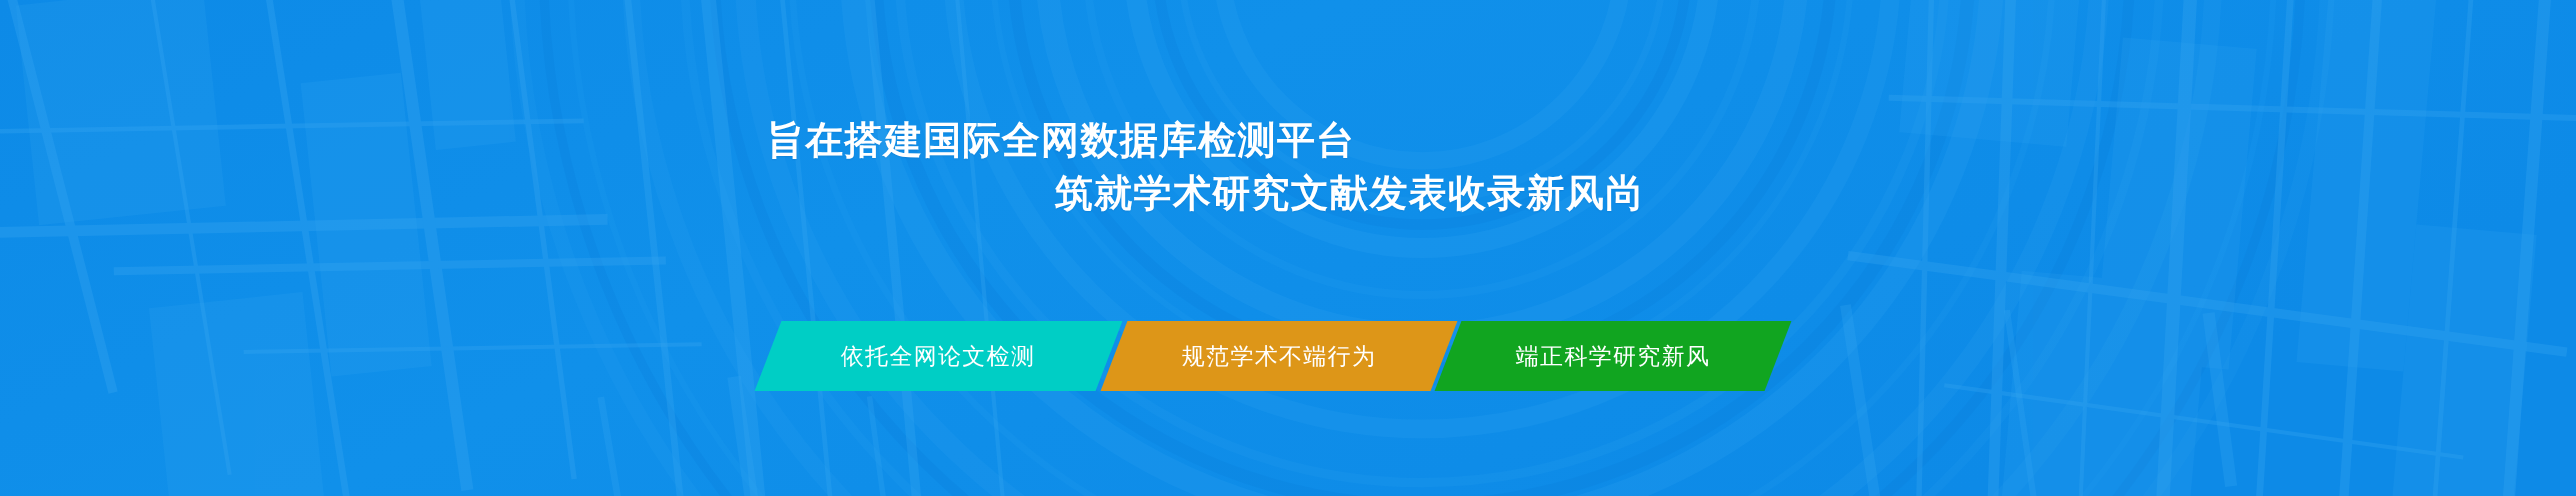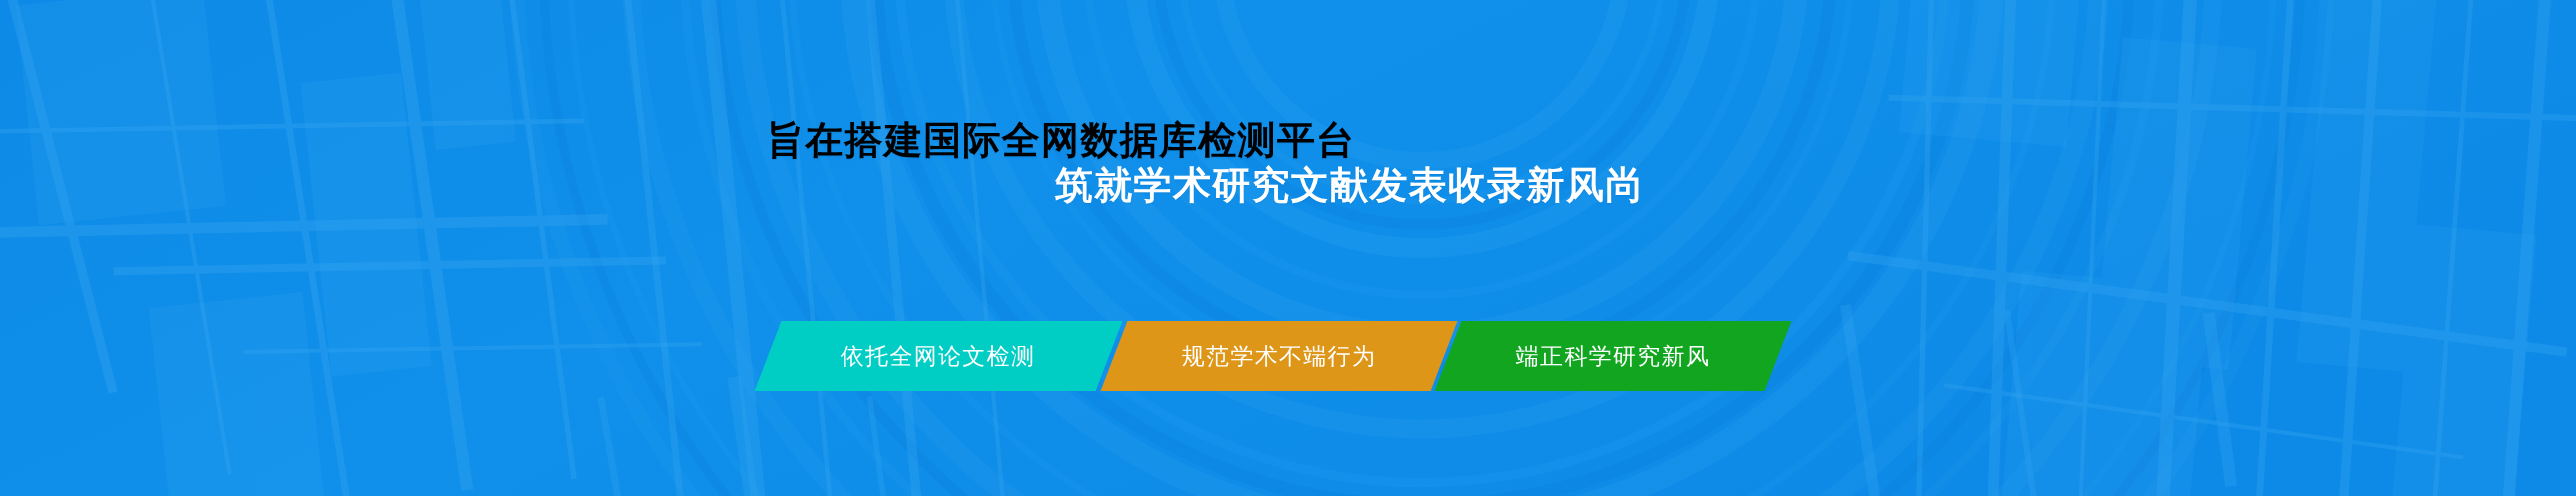--- a/index.html
+++ b/index.html
@@ -40,21 +40,21 @@
   .headline {
     color:#ffffff;
     font-size:38px;
     line-height:42px;
     font-weight:700;
     letter-spacing:1.3px;
     white-space:nowrap;
     text-shadow:0 0.7px 1.3px rgba(0,60,120,.12);
   }
   .headline-1 { margin-left:766px; }
-  .headline-2 { margin-left:1055px; margin-top:3px; }
+  .headline-2 { margin-left:1055px; margin-top:11px; }
 
   
   .tag-strip {
     position:absolute;
     top:321px;
     left:768px;
     height:70px;
     display:flex;
     align-items:stretch;
     z-index:20;
@@ -183,21 +183,21 @@
         <path d="M 1100 520 L 1125 800" stroke-width="20"></path>
         <path d="M 1300 560 L 1320 800" stroke-width="8"></path>
         <path d="M 2760 500 L 2790 800" stroke-width="16"></path>
         <path d="M 3000 520 L 3025 800" stroke-width="9"></path>
         <path d="M 3300 540 L 3320 800" stroke-width="18"></path>
       </g>
     </g>
   </svg>
 
   <div class="headlines">
-    <div class="headline headline-1" style="color: #000000;">旨在搭建国际全网数据库检测平台</div>
+    <div class="headline headline-1" style="color: #ffffff;">旨在搭建国际全网数据库检测平台</div>
     <div class="headline headline-2" style="color: rgb(255, 255, 255);">筑就学术研究文献发表收录新风尚</div>
   </div>
 
   <div class="tag-strip">
 
     <div class="tag tag-1" style="background: rgb(0, 206, 197);">
       <span class="tag-label" style="color: rgb(255, 255, 255);">依托全网论文检测</span>
     </div>
 
     <div class="tag tag-2" style="background: rgb(221, 150, 24);">

